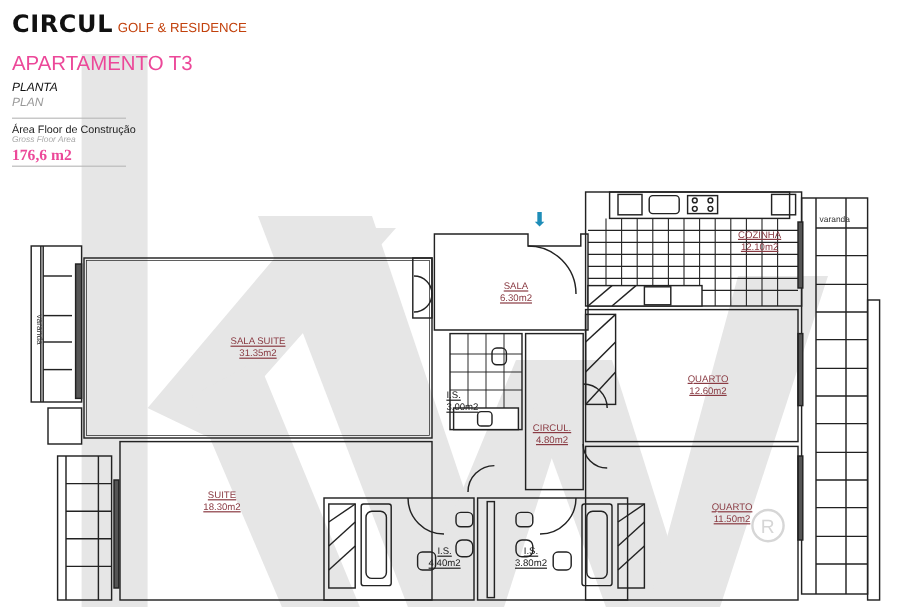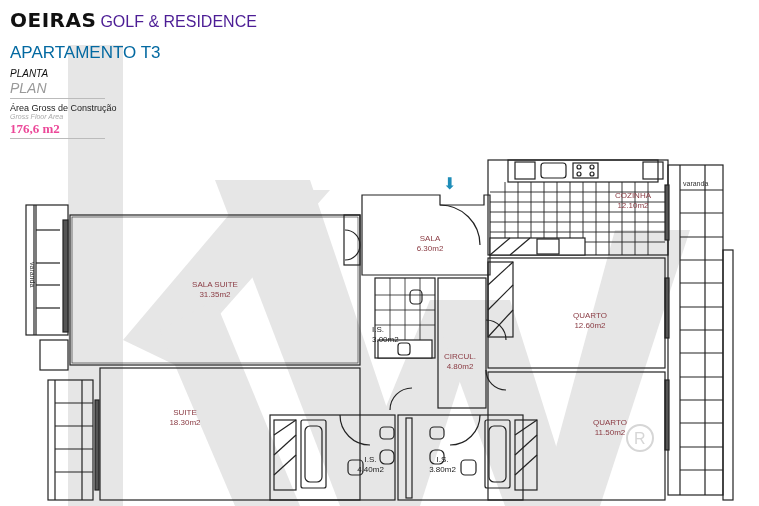--- a/index.html
+++ b/index.html
@@ -1,28 +1,28 @@
 <!DOCTYPE html>
 <html><head>
 <meta charset="utf-8">
 <style>
   html, body { margin:0; padding:0; background:#ffffff; }
   body { width:759px; height:506px; position:relative; overflow:hidden; font-family:"Liberation Sans", sans-serif; }
   .header { position:absolute; left:10px; top:8px; }
   .brand { font-family:"DejaVu Sans", sans-serif; font-weight:bold; font-size:20px; color:#111; letter-spacing:0.5px; }
-  .brand .sub { font-weight:normal; font-size:16px; color:#4c1d95; font-family:"Liberation Sans", sans-serif; letter-spacing:0; margin-left:4px; }
-  .apt { position:absolute; left:10px; top:43px; font-size:17px; color:#0369a1; }
+  .brand .sub { font-weight:normal; font-size:11px; color:#c2410c; font-family:"Liberation Sans", sans-serif; letter-spacing:0; margin-left:4px; }
+  .apt { position:absolute; left:10px; top:43px; font-size:17px; color:#ec4899; }
   .planta { position:absolute; left:10px; top:68px; font-size:10px; color:#111;font-style:italic; }
-  .plan { position:absolute; left:10px; top:80px; font-size:14px; font-style:italic; color:#999; }
+  .plan { position:absolute; left:10px; top:80px; font-size:10px; font-style:italic; color:#999; }
   .hr { position:absolute; left:10px; width:95px; height:1px; background:#bbb; }
   .abc { position:absolute; left:10px; top:103px; font-size:9px; color:#222; }
   .gfa { position:absolute; left:10px; top:113px; font-size:7px; font-style:italic; color:#aaa; }
   .area { position:absolute; left:10px; top:121px; font-family:"Liberation Serif", serif; font-weight:bold; font-size:13px; color:#ec4899; }
   svg.plan-svg { position:absolute; left:0; top:0; }
-  .room-label { position:absolute; font-size:8px; color:#8a3b43; text-align:center; line-height:10px; font-family:"Liberation Sans", sans-serif; }
+  .room-label { position:absolute; font-size:8px; color:#8a3b43; text-align:center; line-height:10px; font-family:"Liberation Sans", sans-serif;text-decoration:underline; }
   .small-label { position:absolute; font-size:7px; color:#333; }
   .arrow { position:absolute; left:443px; top:176px; color:#1e8db8; font-size:16px; line-height:16px; }
 </style>
 </head>
 <body>
 
 <svg class="plan-svg" width="759" height="506" viewBox="0 0 759 506">
 
   <g fill="#e6e6e6">
     <rect x="68" y="45" width="55" height="461"></rect>
@@ -172,27 +172,27 @@
     <rect x="430" y="450" width="14" height="14" rx="5"></rect>
     <rect x="348" y="460" width="15" height="15" rx="4"></rect>
     <rect x="461" y="460" width="15" height="15" rx="4"></rect>
     <rect x="406" y="418" width="6" height="80"></rect>
     <path d="M340 415 A30 30 0 0 0 370 445"></path>
     <path d="M480 415 A30 30 0 0 1 450 445"></path>
   </g>
 </svg>
 
 <div class="header">
-  <div class="brand"><span>OEIRAS</span><span class="sub">GOLF &amp; RESIDENCE</span></div>
+  <div class="brand"><span>CIRCUL</span><span class="sub">GOLF &amp; RESIDENCE</span></div>
 </div>
 <div class="apt">APARTAMENTO T3</div>
 <div class="planta">PLANTA</div>
 <div class="plan">PLAN</div>
 <div class="hr" style="top:98px"></div>
-<div class="abc">Área Gross de Construção</div>
+<div class="abc">Área Floor de Construção</div>
 <div class="gfa">Gross Floor Area</div>
 <div class="area">176,6 m2</div>
 <div class="hr" style="top:138px"></div>
 
 <div class="arrow">⬇</div>
 
 <div class="room-label" style="left:170px;top:280px;width:90px">
     <div>SALA SUITE</div>
     <div>31.35m2</div>
   </div>

